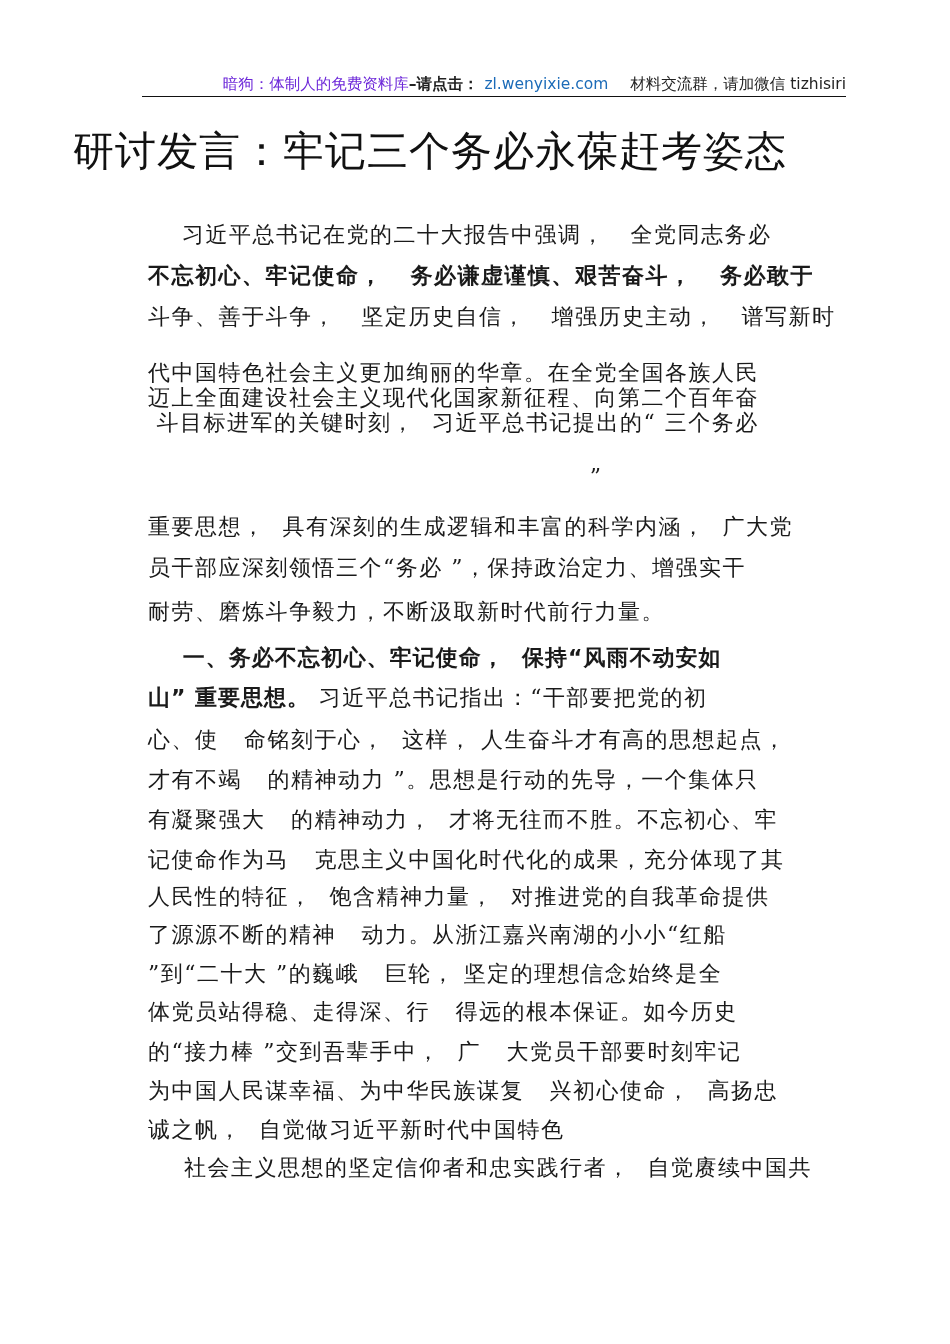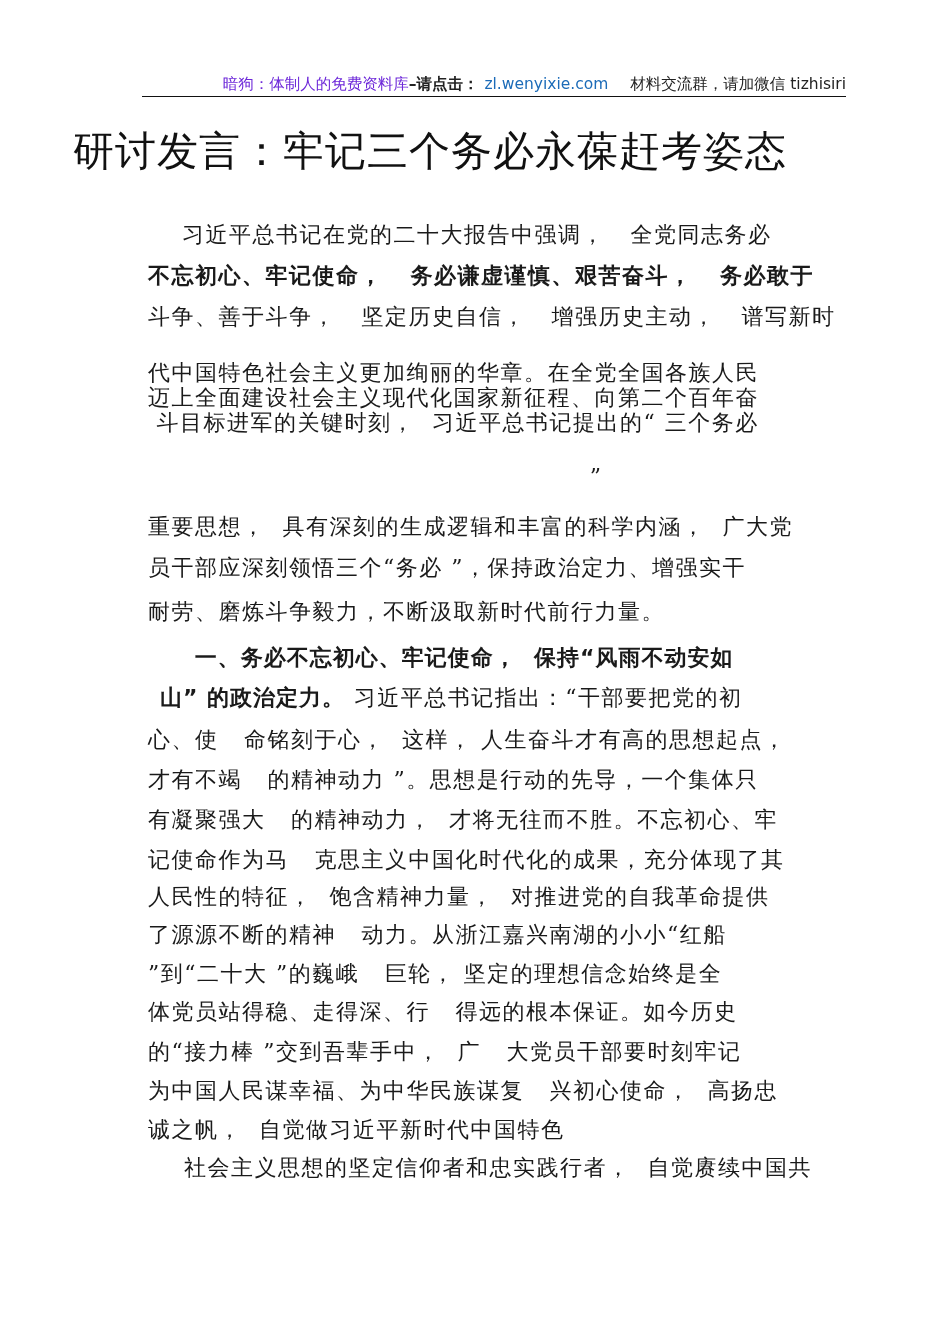--- a/index.html
+++ b/index.html
@@ -17,21 +17,21 @@
   .header .link { color: #1b6bb8; margin-left: 6px; }
   .header .contact { color: #222; margin-left: 22px; }
   .header-rule { position: absolute; left: 142px; top: 96px; width: 704px; height: 0; border-top: 1.5px solid #111; }
   .title {
     position: absolute; left: 0; width: 860px; top: 124px; text-align: center;
     font-family: "DejaVu Sans", "Liberation Sans", sans-serif; font-size: 41px; letter-spacing: 1px; color: #111;
   }
   .line {
     position: absolute; left: 148px; font-size: 22px; line-height: 30px; white-space: pre; letter-spacing: 1.5px; color: #1a1a1a;
   }
-  .bold { font-family: "DejaVu Sans", "Liberation Sans", sans-serif; font-weight: bold; letter-spacing: 1px; margin-left: 12px; }
+  .bold { font-family: "DejaVu Sans", "Liberation Sans", sans-serif; font-weight: bold; letter-spacing: 1px; }
 </style>
 </head>
 <body>
 
 <div class="header">
   <span class="brand">暗狗：体制人的免费资料库</span>
   <span class="cta"> –请点击：</span>
   <span class="link">zl.wenyixie.com</span>
   <span class="contact">材料交流群，请加微信 tizhisiri</span>
 </div>
@@ -44,21 +44,21 @@
     <div class="line" style="top: 260px; font-weight: bold;"><span>不忘初心、牢记使命，   务必谦虚谨慎、艰苦奋斗，   务必敢于</span></div>
     <div class="line" style="top: 302px;"><span>斗争、善于斗争，   坚定历史自信，   增强历史主动，   谱写新时</span></div>
     <div class="line" style="top: 358px;"><span>代中国特色社会主义更加绚丽的华章。在全党全国各族人民</span></div>
     <div class="line" style="top: 383px;"><span>迈上全面建设社会主义现代化国家新征程、向第二个百年奋</span></div>
     <div class="line" style="top: 408px;"><span> 斗目标进军的关键时刻，  习近平总书记提出的“ 三个务必</span></div>
     <div class="line" style="top: 462px;"><span>                                                    ”</span></div>
     <div class="line" style="top: 512px;"><span>重要思想，  具有深刻的生成逻辑和丰富的科学内涵，  广大党</span></div>
     <div class="line" style="top: 553px;"><span>员干部应深刻领悟三个“务必 ”，保持政治定力、增强实干</span></div>
     <div class="line" style="top: 597px;"><span>耐劳、磨炼斗争毅力，不断汲取新时代前行力量。</span></div>
     <div class="line" style="top: 643px;"><span class="bold">    一、务必不忘初心、牢记使命，  保持“风雨不动安如</span><span></span></div>
-    <div class="line" style="top: 683px;"><span class="bold">山” 的政治定力。 </span><span>习近平总书记指出：“干部要把党的初</span></div>
+    <div class="line" style="top: 683px;"><span class="bold">山” 重要思想。 </span><span>习近平总书记指出：“干部要把党的初</span></div>
     <div class="line" style="top: 725px;"><span>心、使   命铭刻于心，  这样， 人生奋斗才有高的思想起点，</span></div>
     <div class="line" style="top: 765px;"><span>才有不竭   的精神动力 ”。思想是行动的先导，一个集体只</span></div>
     <div class="line" style="top: 805px;"><span>有凝聚强大   的精神动力，  才将无往而不胜。不忘初心、牢</span></div>
     <div class="line" style="top: 845px;"><span>记使命作为马   克思主义中国化时代化的成果，充分体现了其</span></div>
     <div class="line" style="top: 882px;"><span>人民性的特征，  饱含精神力量，  对推进党的自我革命提供</span></div>
     <div class="line" style="top: 920px;"><span>了源源不断的精神   动力。从浙江嘉兴南湖的小小“红船</span></div>
     <div class="line" style="top: 959px;"><span>”到“二十大 ”的巍峨   巨轮， 坚定的理想信念始终是全</span></div>
     <div class="line" style="top: 997px;"><span>体党员站得稳、走得深、行   得远的根本保证。如今历史</span></div>
     <div class="line" style="top: 1037px;"><span>的“接力棒 ”交到吾辈手中，  广   大党员干部要时刻牢记</span></div>
     <div class="line" style="top: 1076px;"><span>为中国人民谋幸福、为中华民族谋复   兴初心使命，  高扬忠</span></div>

